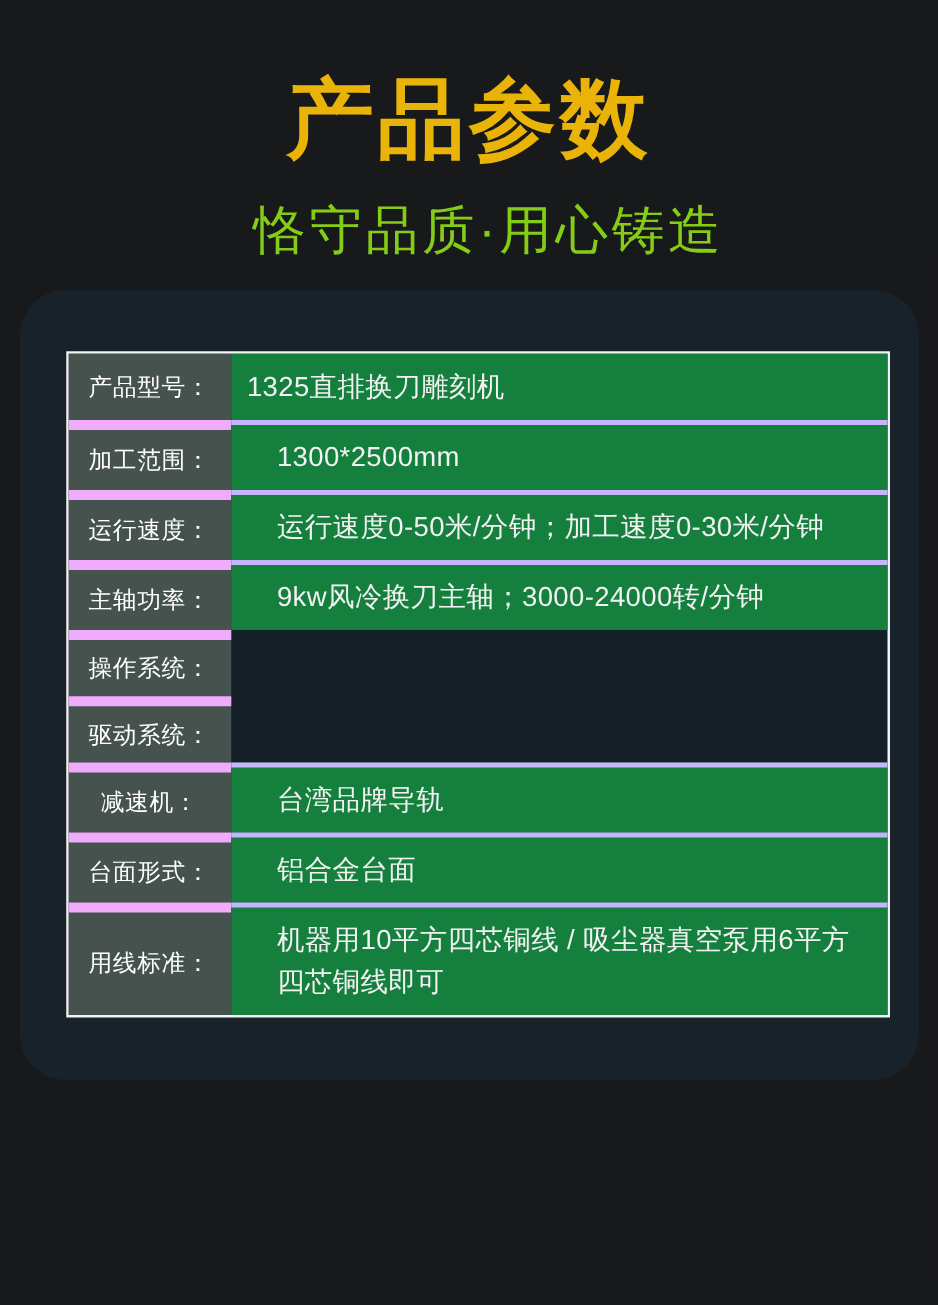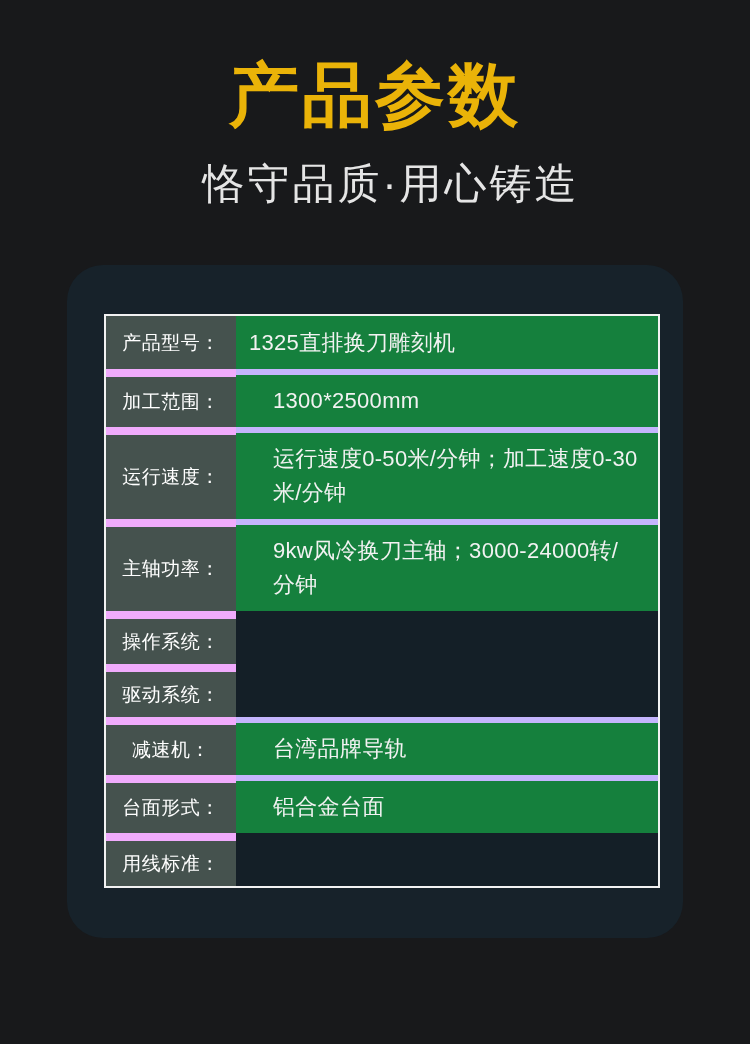--- a/index.html
+++ b/index.html
@@ -26,42 +26,42 @@
     letter-spacing: 3px;
     color: #eab308;
   }
   .page-subtitle {
     margin: 16px;
     margin-top: 30px;
     font-size: 42px;
     line-height: 1.15;
     font-weight: 400;
     letter-spacing: 3px;
-    color: #e5e5e5;
+    color: #84cc16;
     padding-left: 32px;
   }
   .panel {
     box-sizing: border-box;
-    width: 616px;
-    margin: 57px auto 0 auto;
+    width: 719px;
+    margin: 24px auto 0 auto;
     background: #17222a;
     border-radius: 36px;
     padding: 49px 23px 50px 37px;
   }
   .spec-table {
     border: 2px solid #f2f2f2;
     background: #141f27;
   }
   .spec-row {
     display: flex;
     align-items: stretch;
     min-height: 53px;
   }
   .spec-row + .spec-row .cell-label { border-top: 8px solid #f0abfc; }
-  .spec-row + .spec-row .cell-value { border-top: 6px solid #c4b5fd; padding-left: 37px; }
+  .spec-row + .spec-row .cell-value { border-top: 4px solid #c4b5fd; padding-left: 37px; }
   .cell-label {
     box-sizing: border-box;
     flex: 0 0 130px;
     width: 130px;
     background: #45524e;
     display: flex;
     align-items: center;
     justify-content: center;
     text-align: center;
     font-size: 19px;
@@ -127,16 +127,17 @@
     </div>
 
 
     <div class="spec-row">
       <div class="cell-label">台面形式：</div>
       <div class="cell-value">铝合金台面</div>
     </div>
 
     <div class="spec-row">
       <div class="cell-label">用线标准：</div>
+      <div class="cell-value">机器用10平方四芯铜线 / 吸尘器真空泵用6平方四芯铜线即可</div>
     </div>
 
   </div>
 </div>
 
 </body></html>

